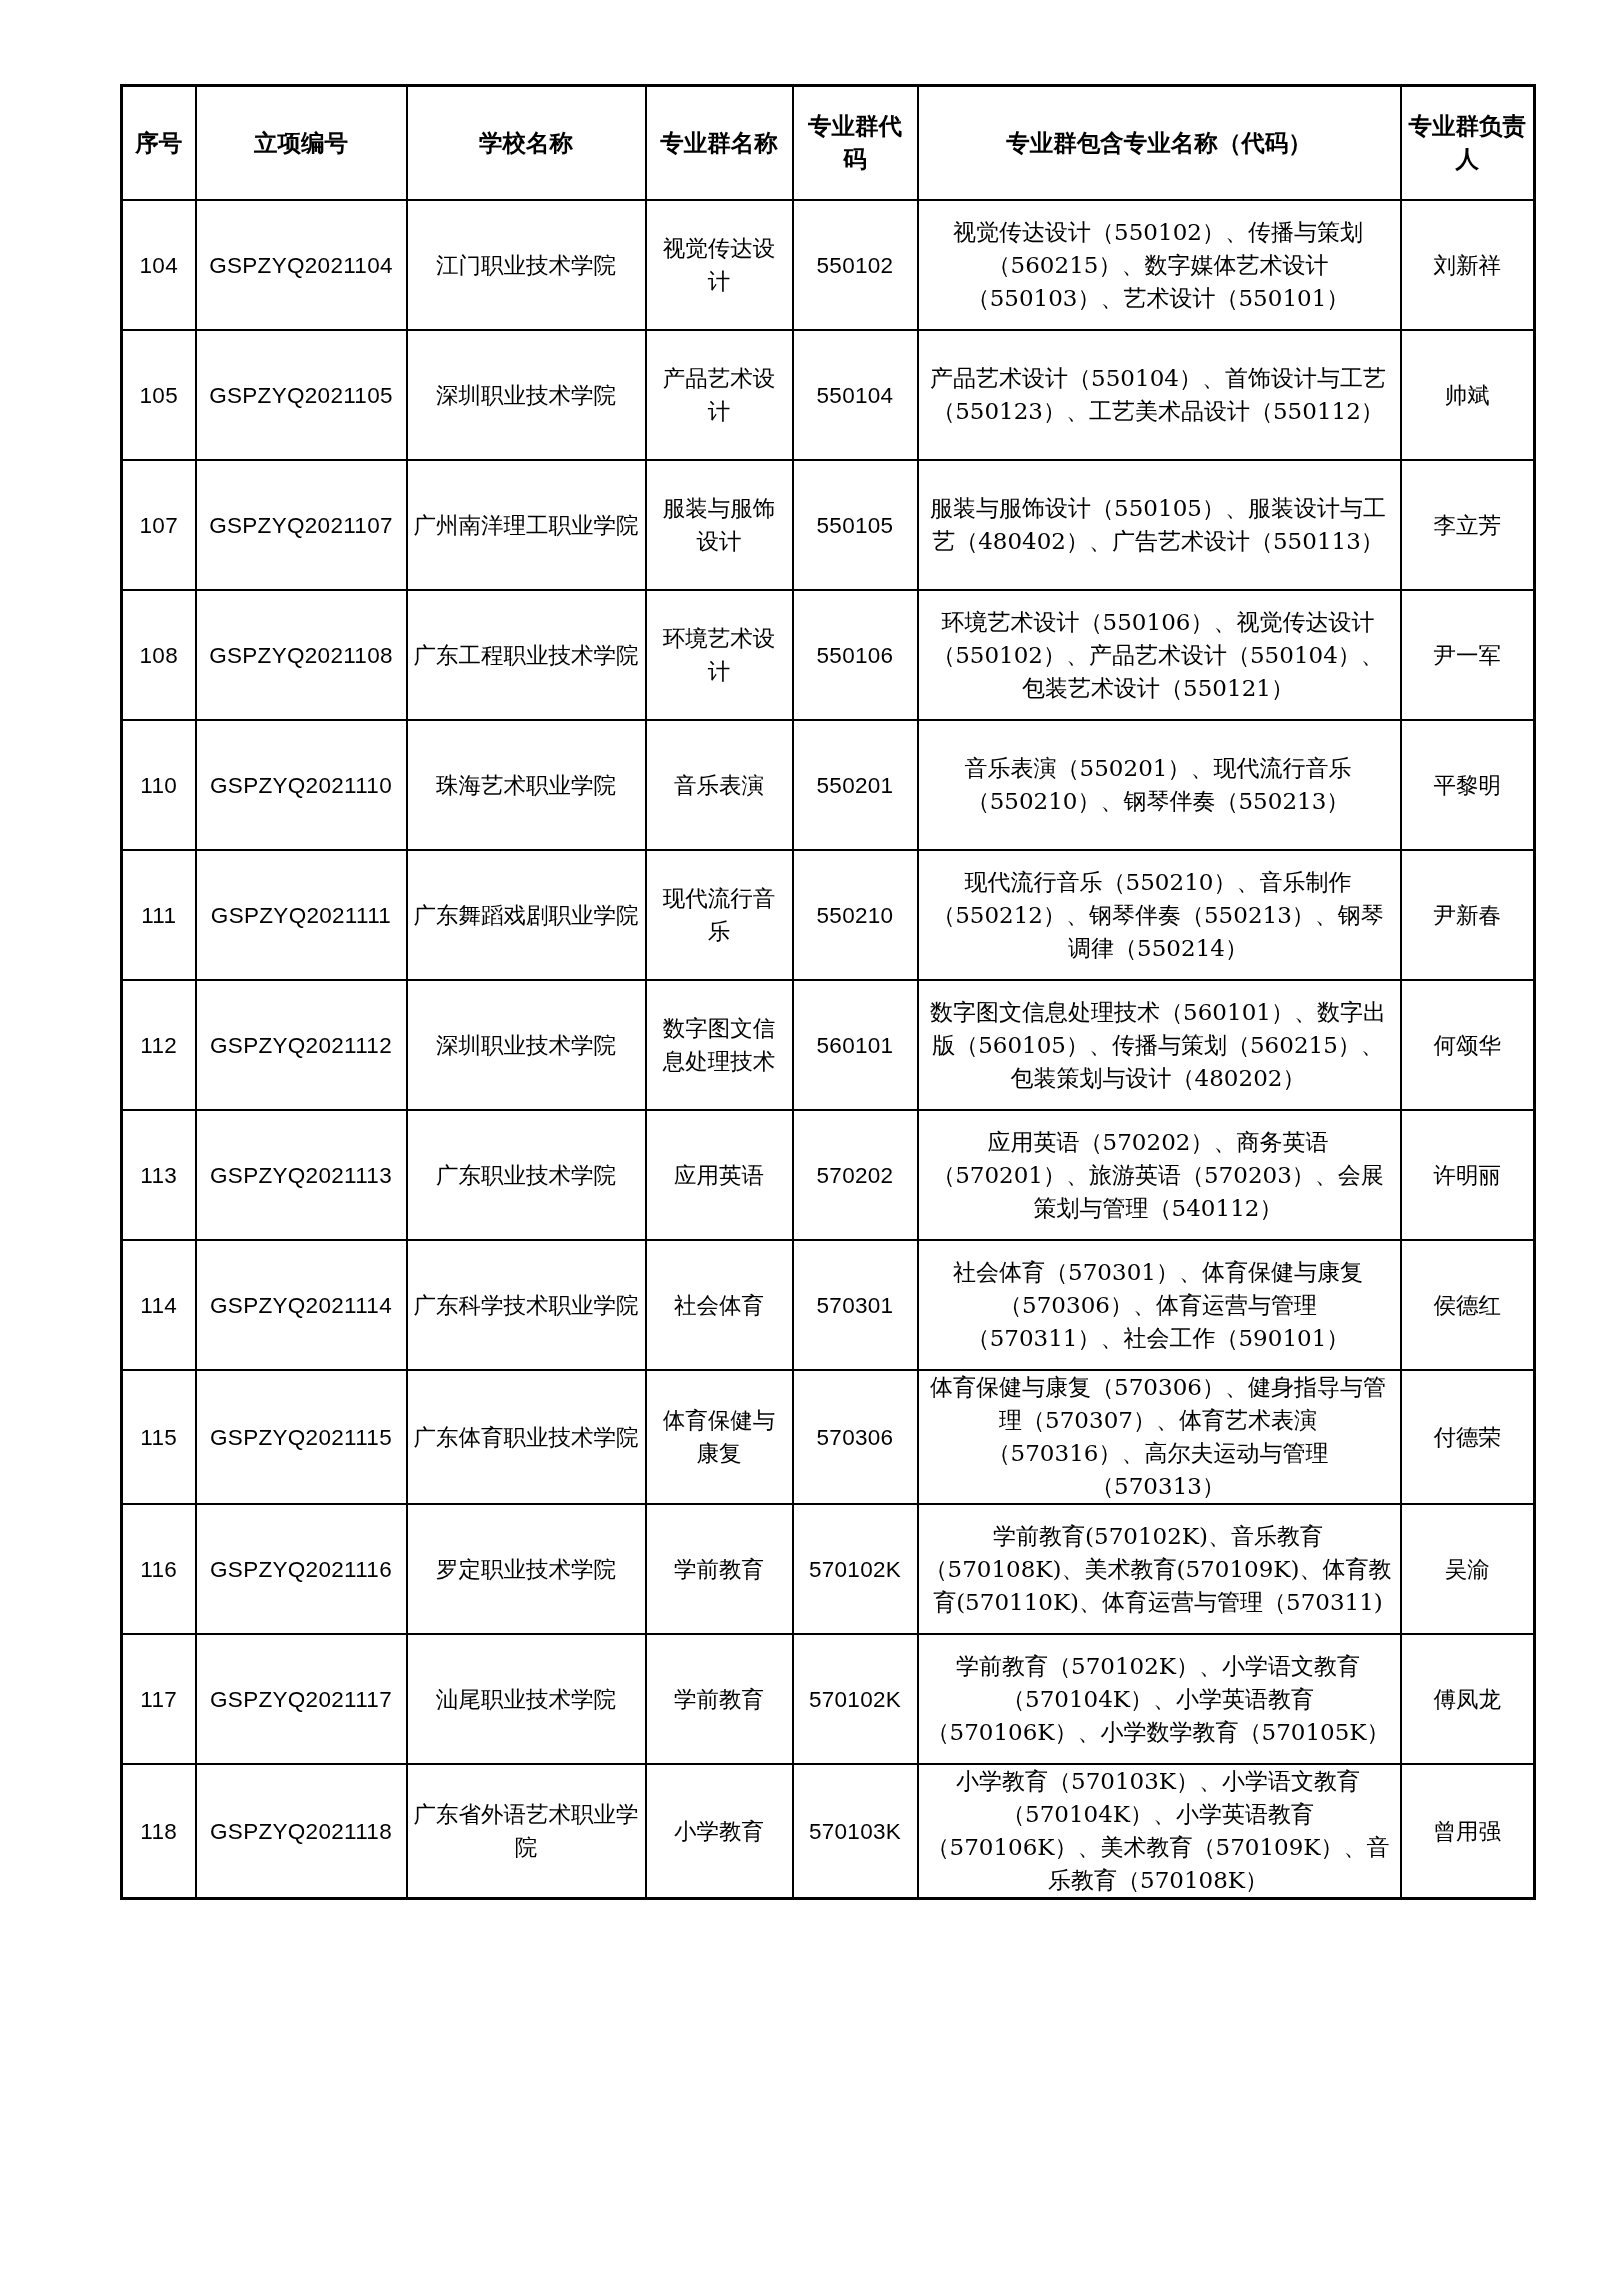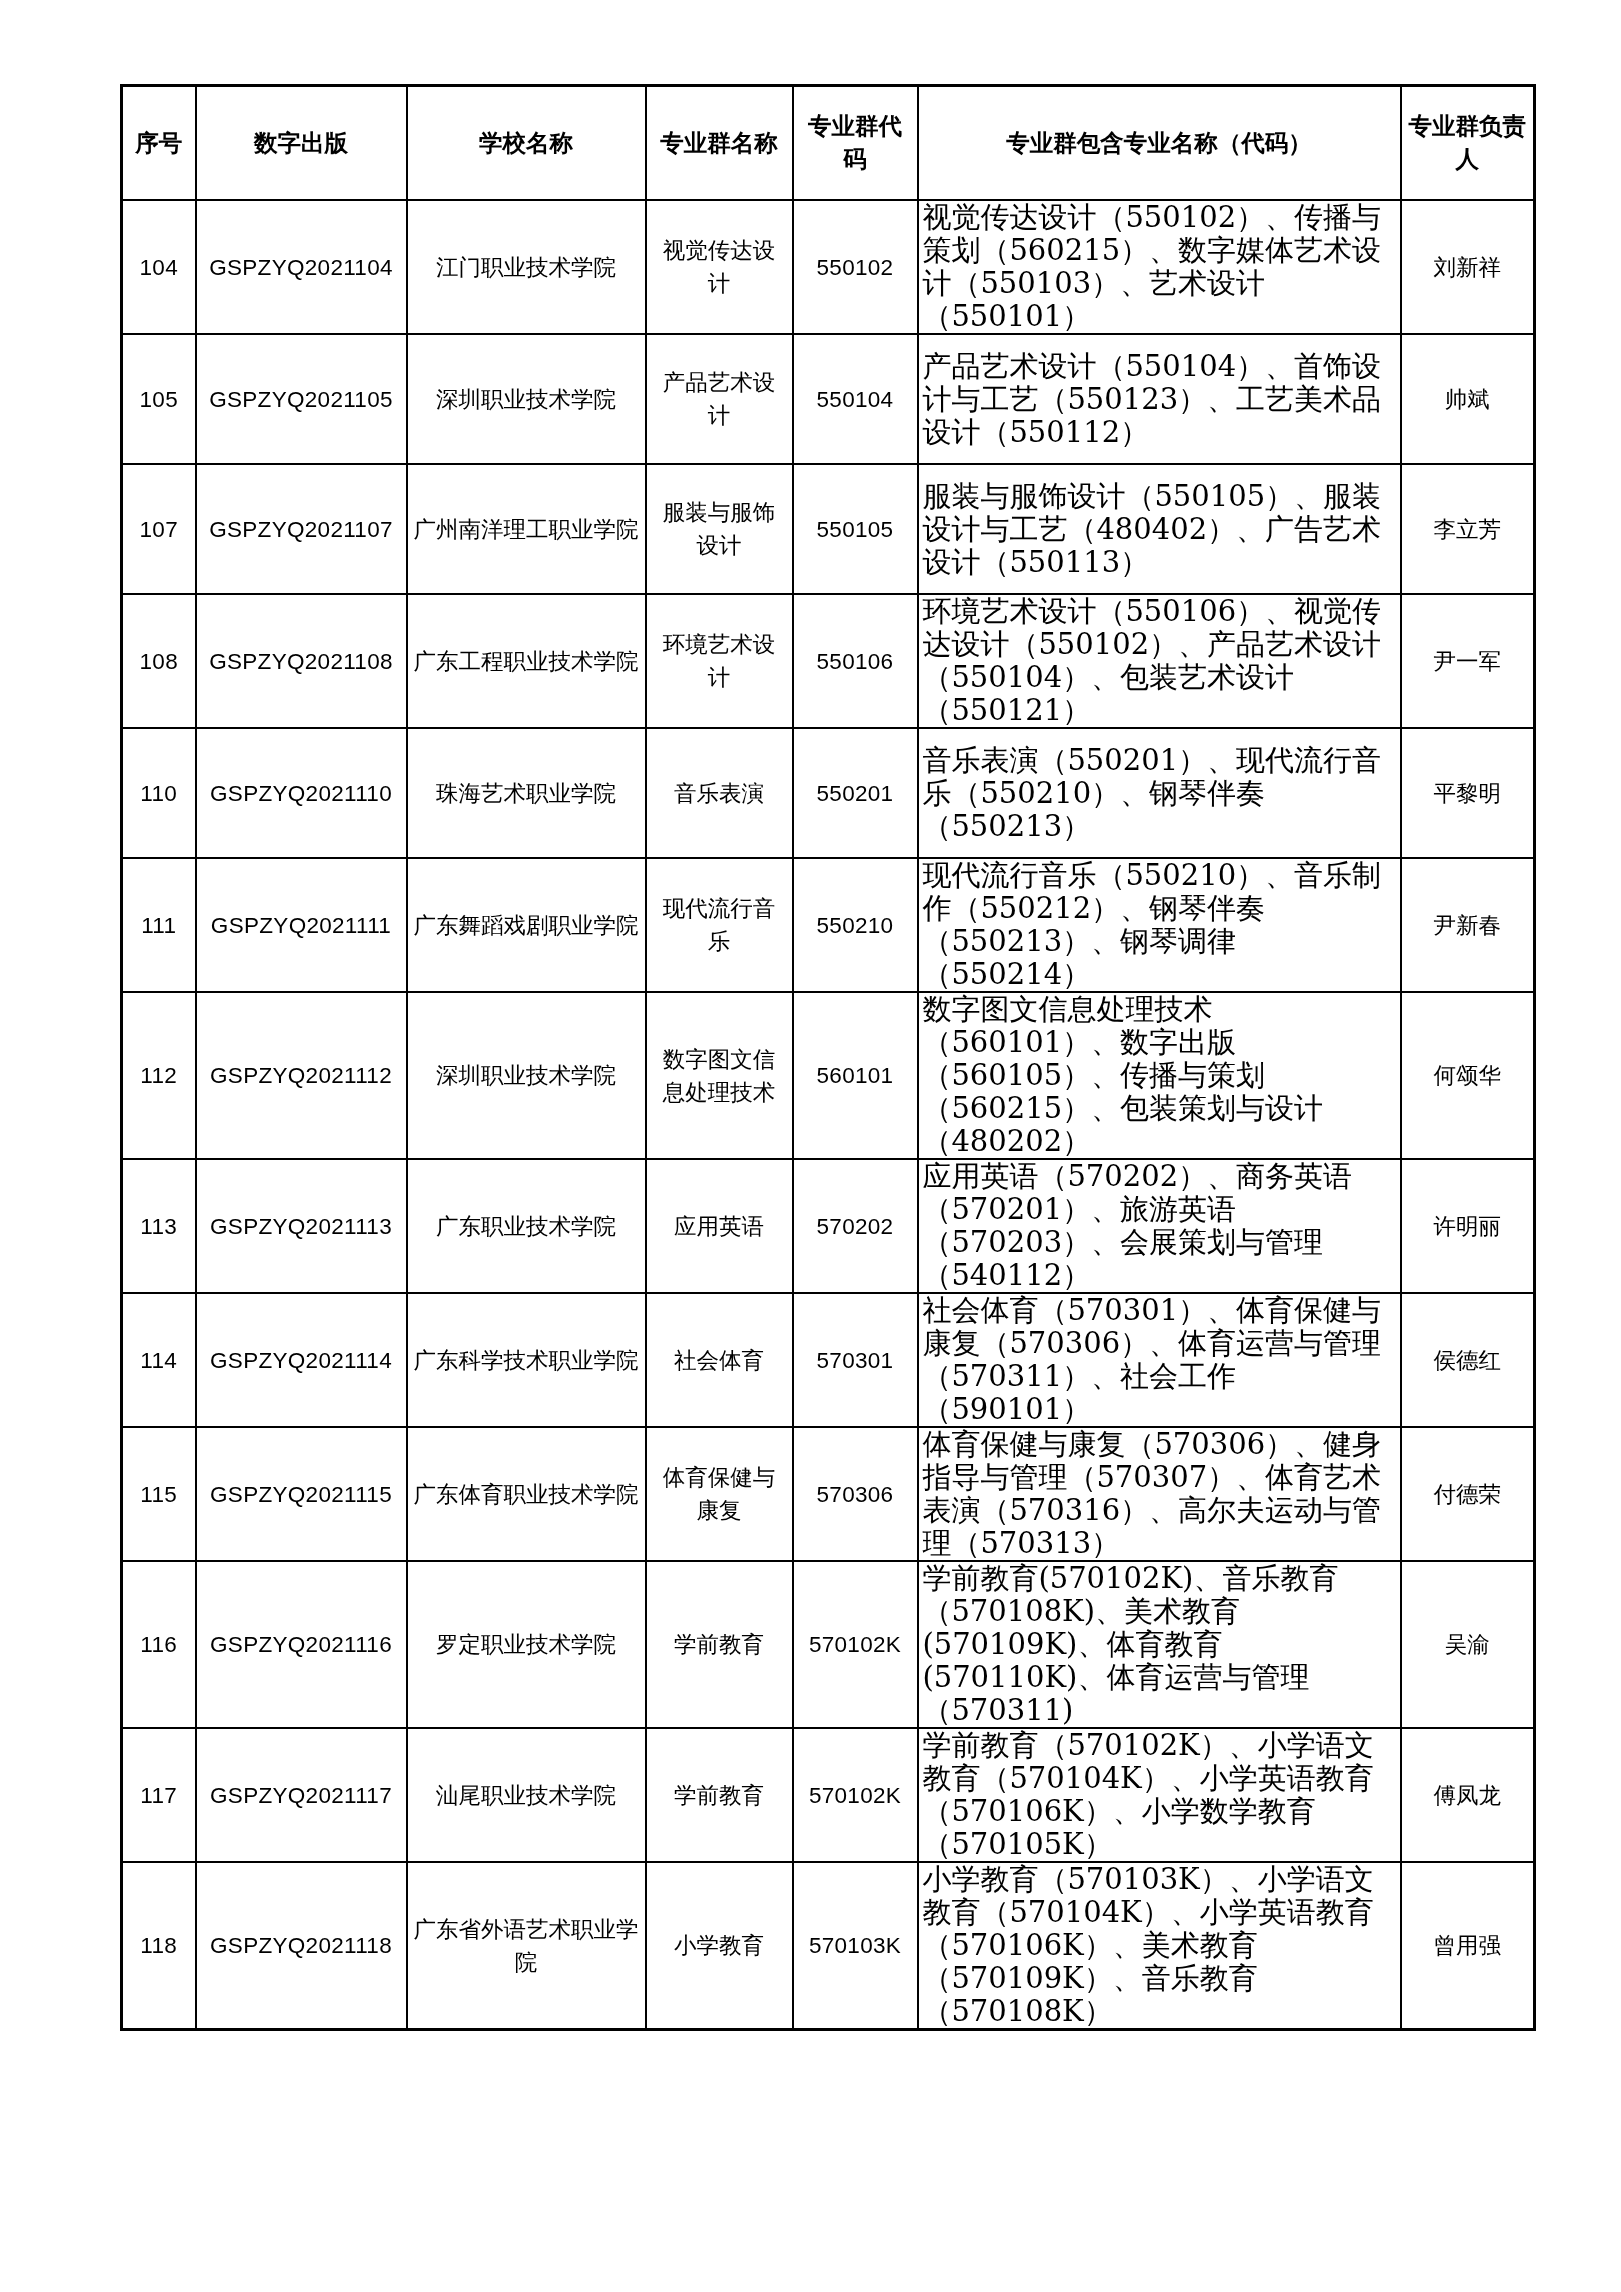--- a/index.html
+++ b/index.html
@@ -40,23 +40,23 @@
     font-weight: bold;
     font-size: 23.5px;
     line-height: 33px;
   }
   table.grid td {
     height: 128px;
     font-size: 22.5px;
     line-height: 33px;
   }
   table.grid td.majors {
-    text-align: left;
+    text-align: center;
     padding: 0 5.9px 0 3.9px;
-    font-size: 29px;
+    font-size: 23px;
     line-height: 33px;
   }
   col.c-no { width: 74px; }
   col.c-id { width: 211px; }
   col.c-school { width: 239px; }
   col.c-group { width: 147px; }
   col.c-code { width: 125px; }
   col.c-majors { width: 483px; }
   col.c-leader { width: 134px; }
   .mono { font-family: Liberation Sans, sans-serif; letter-spacing: 0.3px; }
@@ -71,21 +71,21 @@
         <col class="c-id">
         <col class="c-school">
         <col class="c-group">
         <col class="c-code">
         <col class="c-majors">
         <col class="c-leader">
     </colgroup>
     <thead>
       <tr>
         <th>序号</th>
-        <th>数字出版</th>
+        <th>立项编号</th>
         <th>学校名称</th>
         <th>专业群名称</th>
         <th>专业群代码</th>
         <th>专业群包含专业名称（代码）</th>
         <th>专业群负责人</th>
       </tr>
     </thead>
     <tbody>
       <tr>
         <td class="mono">104</td>

